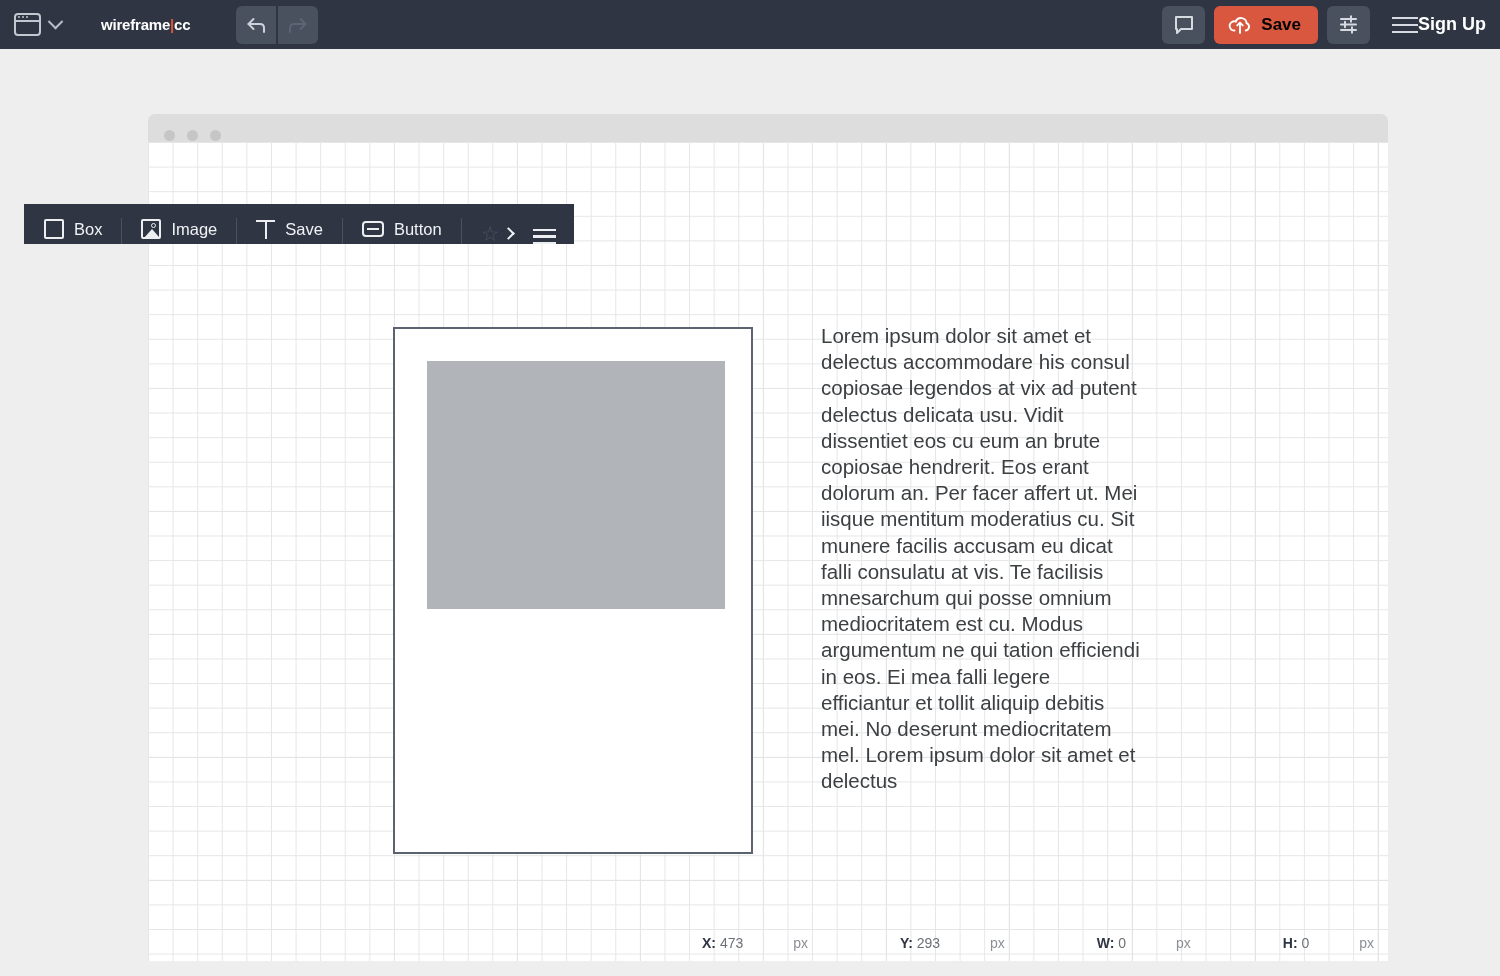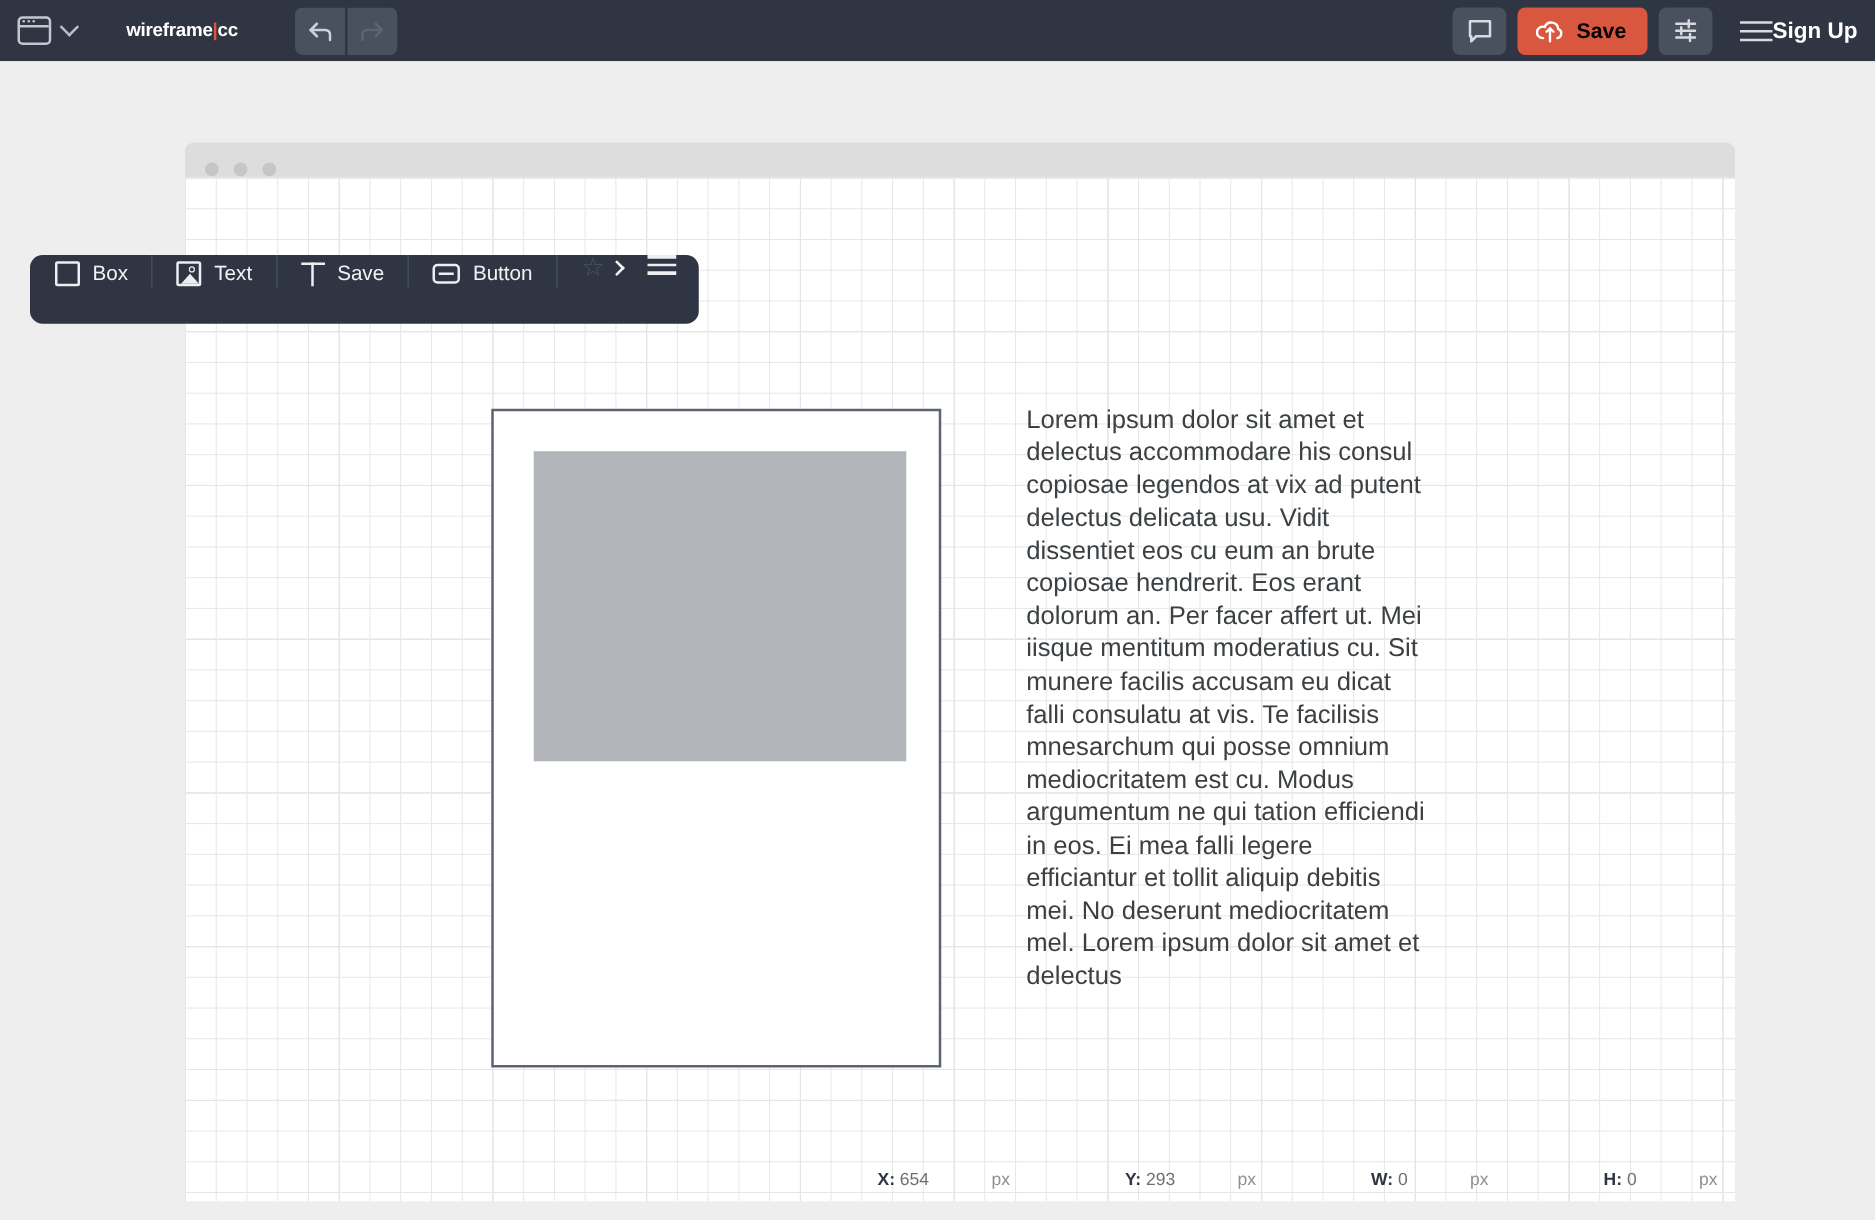--- a/index.html
+++ b/index.html
@@ -248,25 +248,25 @@
     white-space: nowrap;
   }
   .stat b { color: #2f3542; font-weight: bold; }
   .stat .unit { color: #8b9096; margin-left: 46px; }
 
   
   .tools {
     position: absolute;
     left: 24px;
     top: 155px;
-    height: 55px;
+    height: 40px;
     background: #2f3542;
-    border-radius: 10px;
-    display: flex;
-    align-items: flex-start;
+    border-radius: 0;
+    display: flex;
+    align-items: flex-end;
     padding: 0 18px 0 20px;
     z-index: 20;
   }
   .tool {
     display: flex;
     align-items: center;
     gap: 10px;
     padding: 0 19px 0 0;
     cursor: pointer;
     height: 30px;
@@ -455,21 +455,21 @@
 
       <div class="card">
         <div class="img-ph"></div>
       </div>
 
       <div class="text-block">Lorem ipsum dolor sit amet et delectus accommodare his consul copiosae legendos at vix ad putent delectus delicata usu. Vidit dissentiet eos cu eum an brute copiosae hendrerit. Eos erant dolorum an. Per facer affert ut. Mei iisque mentitum moderatius cu. Sit munere facilis accusam eu dicat falli consulatu at vis. Te facilisis mnesarchum qui posse omnium mediocritatem est cu. Modus argumentum ne qui tation efficiendi in eos. Ei mea falli legere efficiantur et tollit aliquip debitis mei. No deserunt mediocritatem mel. Lorem ipsum dolor sit amet et delectus</div>
 
       <div class="statusbar">
         <div class="stat">
           <b>X:</b>
-          <span>654</span>
+          <span>473</span>
           <span class="unit">px</span>
         </div>
         <div class="stat">
           <b>Y:</b>
           <span>293</span>
           <span class="unit">px</span>
         </div>
         <div class="stat">
           <b>W:</b>
           <span>0</span>
@@ -487,21 +487,21 @@
   <div class="tools">
 
     <div class="tool">
       <span class="ic-box"></span>
       <span class="tlabel">Box</span>
     </div>
     <span class="tdiv"></span>
 
     <div class="tool">
       <span class="ic-image"></span>
-      <span class="tlabel">Text</span>
+      <span class="tlabel">Image</span>
     </div>
     <span class="tdiv"></span>
 
     <div class="tool">
       <span class="ic-text"></span>
       <span class="tlabel">Save</span>
     </div>
     <span class="tdiv"></span>
 
     <div class="tool">

